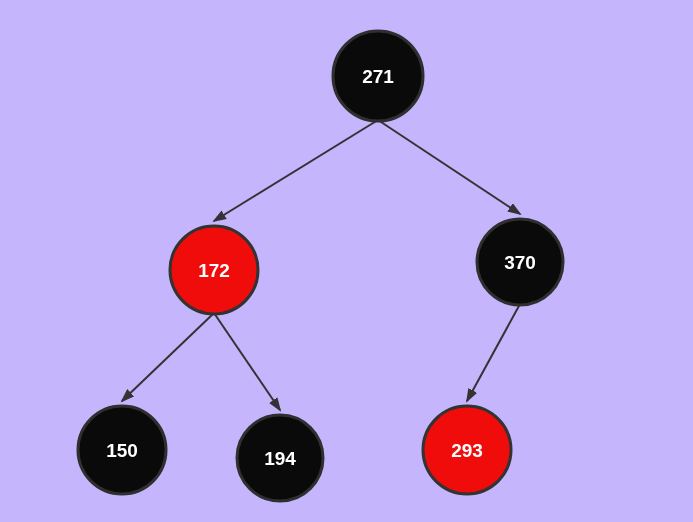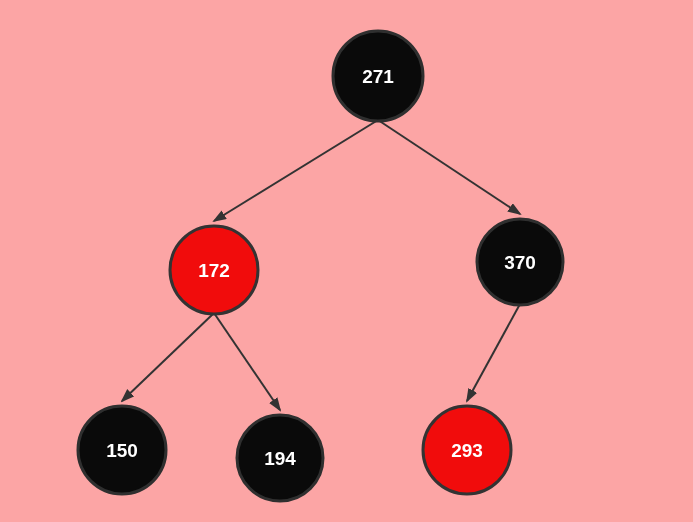--- a/index.html
+++ b/index.html
@@ -5,21 +5,21 @@
   html, body {
     margin: 0;
     padding: 0;
     background: #ffffff;
     font-family: "Liberation Sans", sans-serif;
   }
   .stage {
     position: relative;
     width: 693px;
     height: 522px;
-    background: #fca5a5;
+    background: #c4b5fd;
     overflow: hidden;
   }
   svg { display: block; }
   .node-label {
     font-family: "Liberation Sans", "DejaVu Sans", sans-serif;
     font-weight: bold;
     font-size: 19px;
     fill: #ffffff;
     text-anchor: middle;
     user-select: none;

